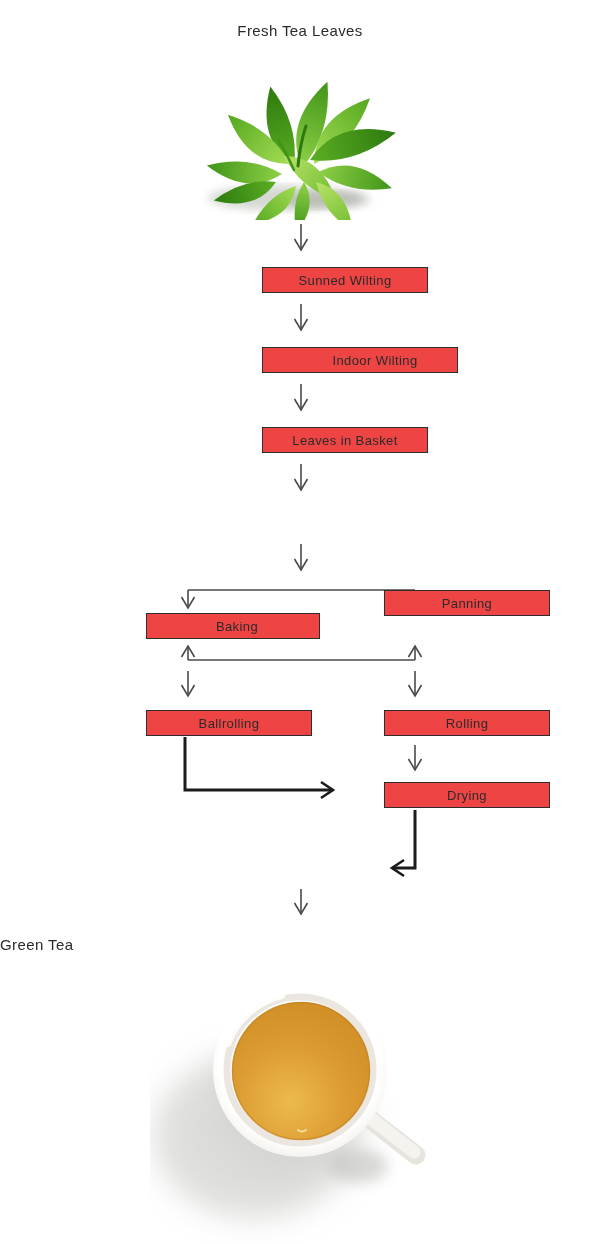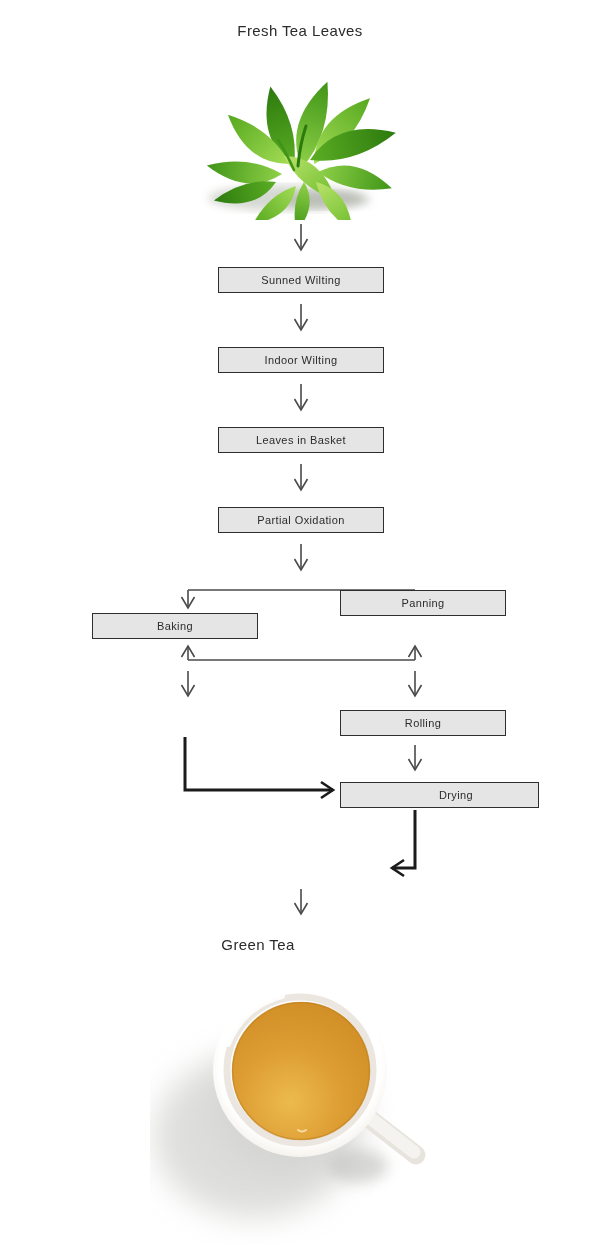--- a/index.html
+++ b/index.html
@@ -5,37 +5,37 @@
   html,body{margin:0;padding:0;background:#ffffff;}
   .canvas{
     position:relative;width:600px;height:1244px;background:#ffffff;
     font-family:"Liberation Sans",sans-serif;overflow:hidden;
   }
   .diagram-title{
     position:absolute;left:0;top:22px;width:600px;text-align:center;
     font-size:15px;color:#2b2b2b;letter-spacing:.4px;
   }
   .end-label{
-    position:absolute;left:0;top:936px;width:516px;text-align:center;
+    position:absolute;left:0;top:936px;width:516px;
     font-size:15px;color:#2b2b2b;letter-spacing:.4px;
   }
   .node{
     position:absolute;width:164px;height:24px;border:1px solid #2e2e2e;
-    background:#e5e5e5;display:flex;align-items:center;justify-content:center;
-    font-size:11px;color:#2b2b2b;letter-spacing:.4px;white-space:nowrap;
+    background:#ef4444;display:flex;align-items:center;justify-content:center;
+    font-size:13px;color:#2b2b2b;letter-spacing:.4px;white-space:nowrap;margin-left:44px;
   }
   .n-sunned  {left:218px;top:267px;}
-  .n-indoor  {left:218px;top:347px;}
+  .n-indoor  {left:218px;top:347px;padding-left:30px;}
   .n-tossing {left:218px;top:427px;}
   .n-partial {left:218px;top:507px;}
-  .n-baking  {left:92px;top:613px;}
+  .n-baking  {left:102px;top:613px;padding-left:8px;}
   .n-panning {left:340px;top:590px;}
   .n-ballrolling{left:102px;top:710px;}
   .n-rolling {left:340px;top:710px;}
-  .n-drying  {left:340px;top:782px;padding-left:33px;}
+  .n-drying  {left:340px;top:782px;}
   .n-firing  {left:218px;top:856px;}
   .connectors{position:absolute;left:0;top:0;pointer-events:none;}
   .leaves-img{position:absolute;left:198px;top:48px;}
   .cup-img{position:absolute;left:150px;top:958px;}
 </style>
 </head>
 <body>
 
 <div class="canvas">
 
@@ -117,23 +117,23 @@
     </g>
     <g stroke="#1b1b1b" stroke-width="3" fill="none">
       <path d="M185,737 V790 H333" marker-end="url(#chevBold)"></path>
       <path d="M415,810 V868 H392" marker-end="url(#chevBold)"></path>
     </g>
   </svg>
 
   <div class="node n-sunned">Sunned Wilting</div>
   <div class="node n-indoor">Indoor Wilting</div>
   <div class="node n-tossing">Leaves in Basket</div>
-  <div class="node n-partial">Partial Oxidation</div>
   <div class="node n-baking">Baking</div>
   <div class="node n-panning">Panning</div>
+  <div class="node n-ballrolling">Ballrolling</div>
   <div class="node n-rolling">Rolling</div>
   <div class="node n-drying">Drying</div>
 
   <div class="end-label">Green Tea</div>
 
   <svg class="cup-img" width="300" height="286" viewBox="0 0 300 286">
     <defs>
       <radialGradient id="teaGrad" cx="0.42" cy="0.72" r="0.85">
         <stop offset="0" stop-color="#ecba4e"></stop>
         <stop offset="0.45" stop-color="#dd9d33"></stop>

